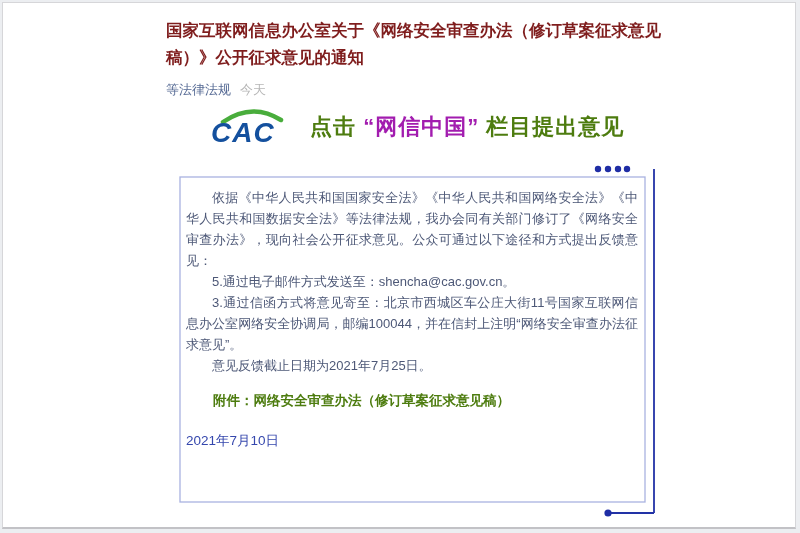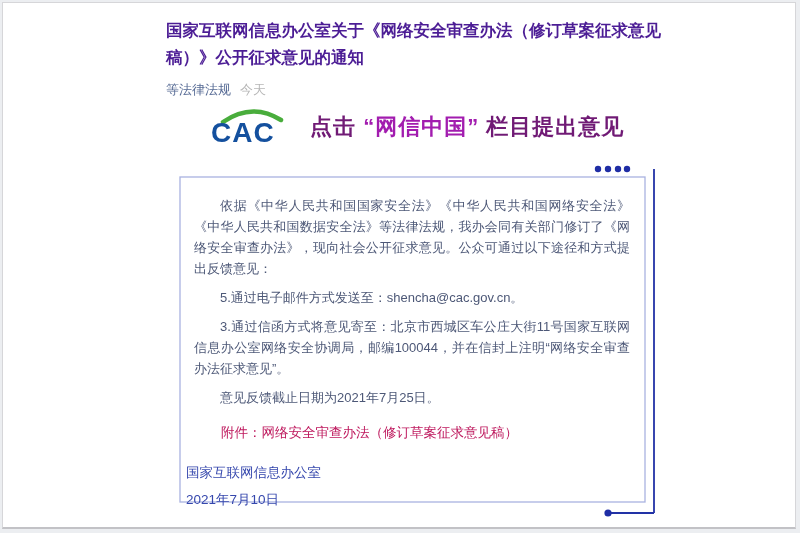--- a/index.html
+++ b/index.html
@@ -13,63 +13,64 @@
     position:absolute;left:2px;top:2px;
     width:794px;height:527px;
     background:#ffffff;
     border:1px solid #d6d6d9;
     border-bottom:2px solid #c2c2c6;
     box-sizing:border-box;
   }
   .title{
     position:absolute;left:163px;top:14px;width:504px;
     margin:0;
-    font-size:16.5px;font-weight:bold;color:#4c1d95;
+    font-size:16.5px;font-weight:bold;color:#7f1d1d;
     line-height:1.62;
   }
   .byline{
     position:absolute;left:163px;top:78px;
     font-size:13px;
   }
   .byline .account{color:#576b95;cursor:pointer;}
   .byline .time{color:#b7b7b7;margin-left:9px;}
   .banner{
     position:absolute;left:206px;top:102px;
     display:flex;align-items:center;gap:15px;
     cursor:pointer;
   }
   .logo{position:relative;width:86px;height:44px;}
   .logo-text{
     position:absolute;left:2px;bottom:0;
     font-size:28px;font-weight:900;color:#14509e;
     letter-spacing:1px;
     font-family:"Liberation Sans","DejaVu Sans",sans-serif;
+    font-style:italic;
   }
   .logo-arc{position:absolute;left:0;top:1px;}
   .banner-text{
     font-size:22px;font-weight:bold;letter-spacing:1px;
     white-space:nowrap;
   }
-  .banner-text .gray{color:#701a75;}
+  .banner-text .gray{color:#4d7c0f;}
   .banner-text .blue{color:#a21caf;}
   .frame{
     position:absolute;left:158px;top:160px;
     width:500px;height:356px;
   }
   .frame-svg{position:absolute;left:0;top:0;}
   .notice-body{
     position:absolute;left:25px;top:24px;width:452px;
     color:#4d5877;
     font-size:13px;line-height:21px;
   }
-  .notice-body p{margin:8px;text-indent:2em;text-align:justify;}
+  .notice-body p{margin:0;text-indent:2em;text-align:justify;}
   .attachment{
     margin-top:14px !important;
-    font-weight:normal;
-    color:#be185d;
+    font-weight:bold;
+    color:#4d7c0f;
     font-size:13.5px;
     cursor:pointer;
   }
   .sig{
     margin-top:16px;
     text-align:right;
     padding-right:4px;
     color:#3547ad;
     font-size:13.5px;
     line-height:27px;
@@ -130,19 +131,18 @@
       <circle cx="447" cy="350" r="3.6" fill="#1f2da5"></circle>
     </svg>
 
     <div class="notice-body">
       <p>依据《中华人民共和国国家安全法》《中华人民共和国网络安全法》《中华人民共和国数据安全法》等法律法规，我办会同有关部门修订了《网络安全审查办法》，现向社会公开征求意见。公众可通过以下途径和方式提出反馈意见：</p>
       <p>5.通过电子邮件方式发送至：shencha@cac.gov.cn。</p>
       <p>3.通过信函方式将意见寄至：北京市西城区车公庄大街11号国家互联网信息办公室网络安全协调局，邮编100044，并在信封上注明“网络安全审查办法征求意见”。</p>
       <p>意见反馈截止日期为2021年7月25日。</p>
       <p class="attachment">附件：网络安全审查办法（修订草案征求意见稿）</p>
       <div class="sig">
-        <p>国家互联网信息办公室</p>
         <p>2021年7月10日</p>
       </div>
     </div>
   </div>
 
 </div>
 
 </body></html>

